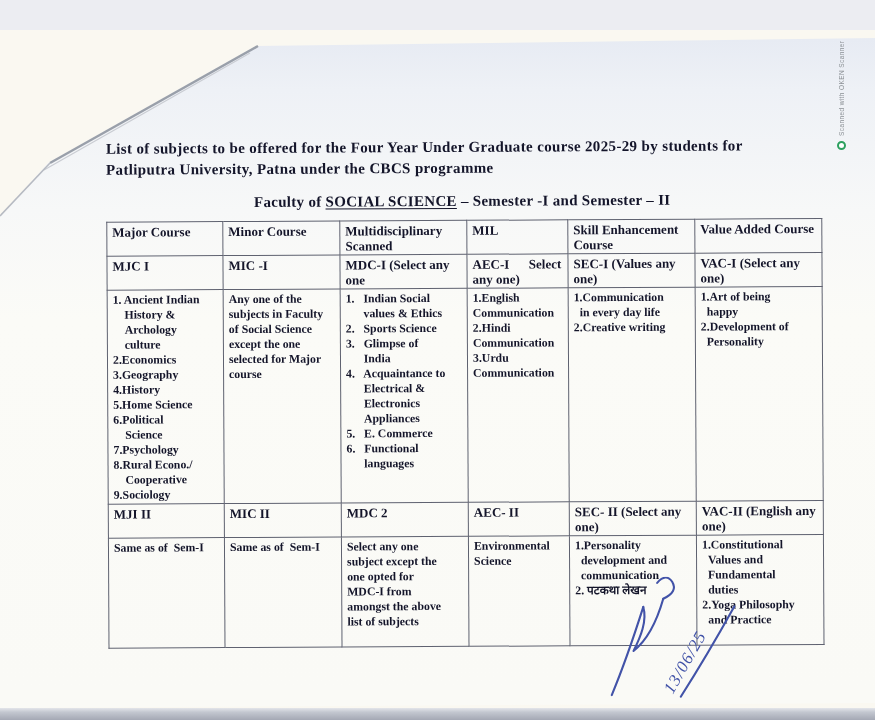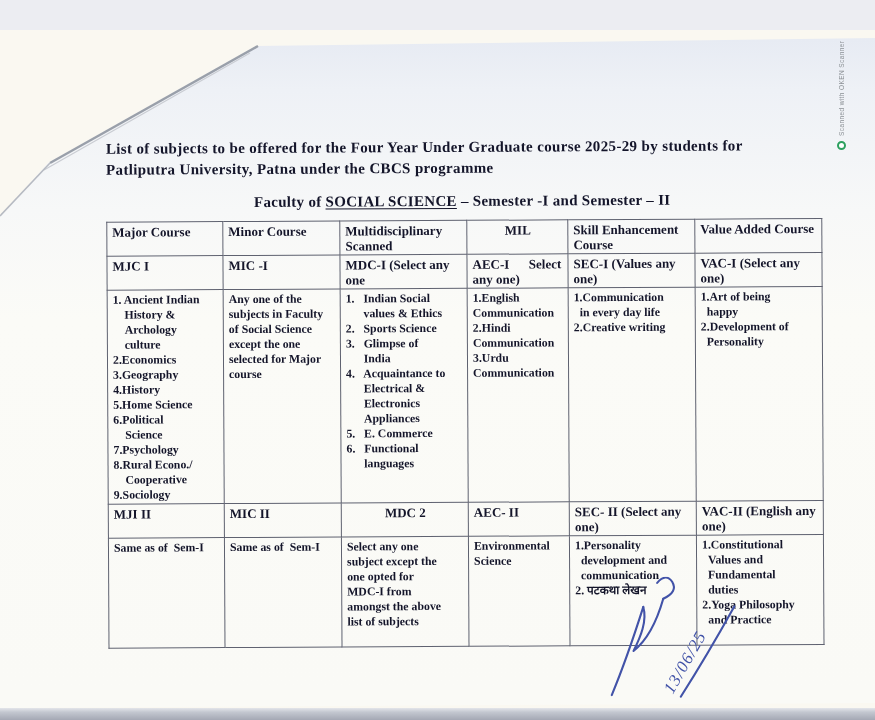--- a/index.html
+++ b/index.html
@@ -47,21 +47,21 @@
     padding:2px 4px 1px 5px;
     font-weight:bold;font-size:11.8px;line-height:15px;
     white-space:pre-wrap;word-wrap:break-word;color:#14152a;
   }
   tr.r-head td, tr.r-codes td{font-size:13px;line-height:15px;margin-top:36px;}
   tr.r-head{height:32px;}
   tr.r-codes1{height:31px;}
   tr.r-body1{height:211px;}
   tr.r-codes2{height:27px;}
   tr.r-body2{height:110px;}
-  td.c{text-align:center;}
+  td.c{}
   
   .signature{position:absolute;left:585px;top:578px;width:215px;height:135px;pointer-events:none;}
 </style>
 </head>
 <body>
 
 <div class="top-band"></div>
 <div class="backdrop"></div>
 <div class="paper"></div>
 <svg class="edge-lines" viewBox="0 0 875 720">

